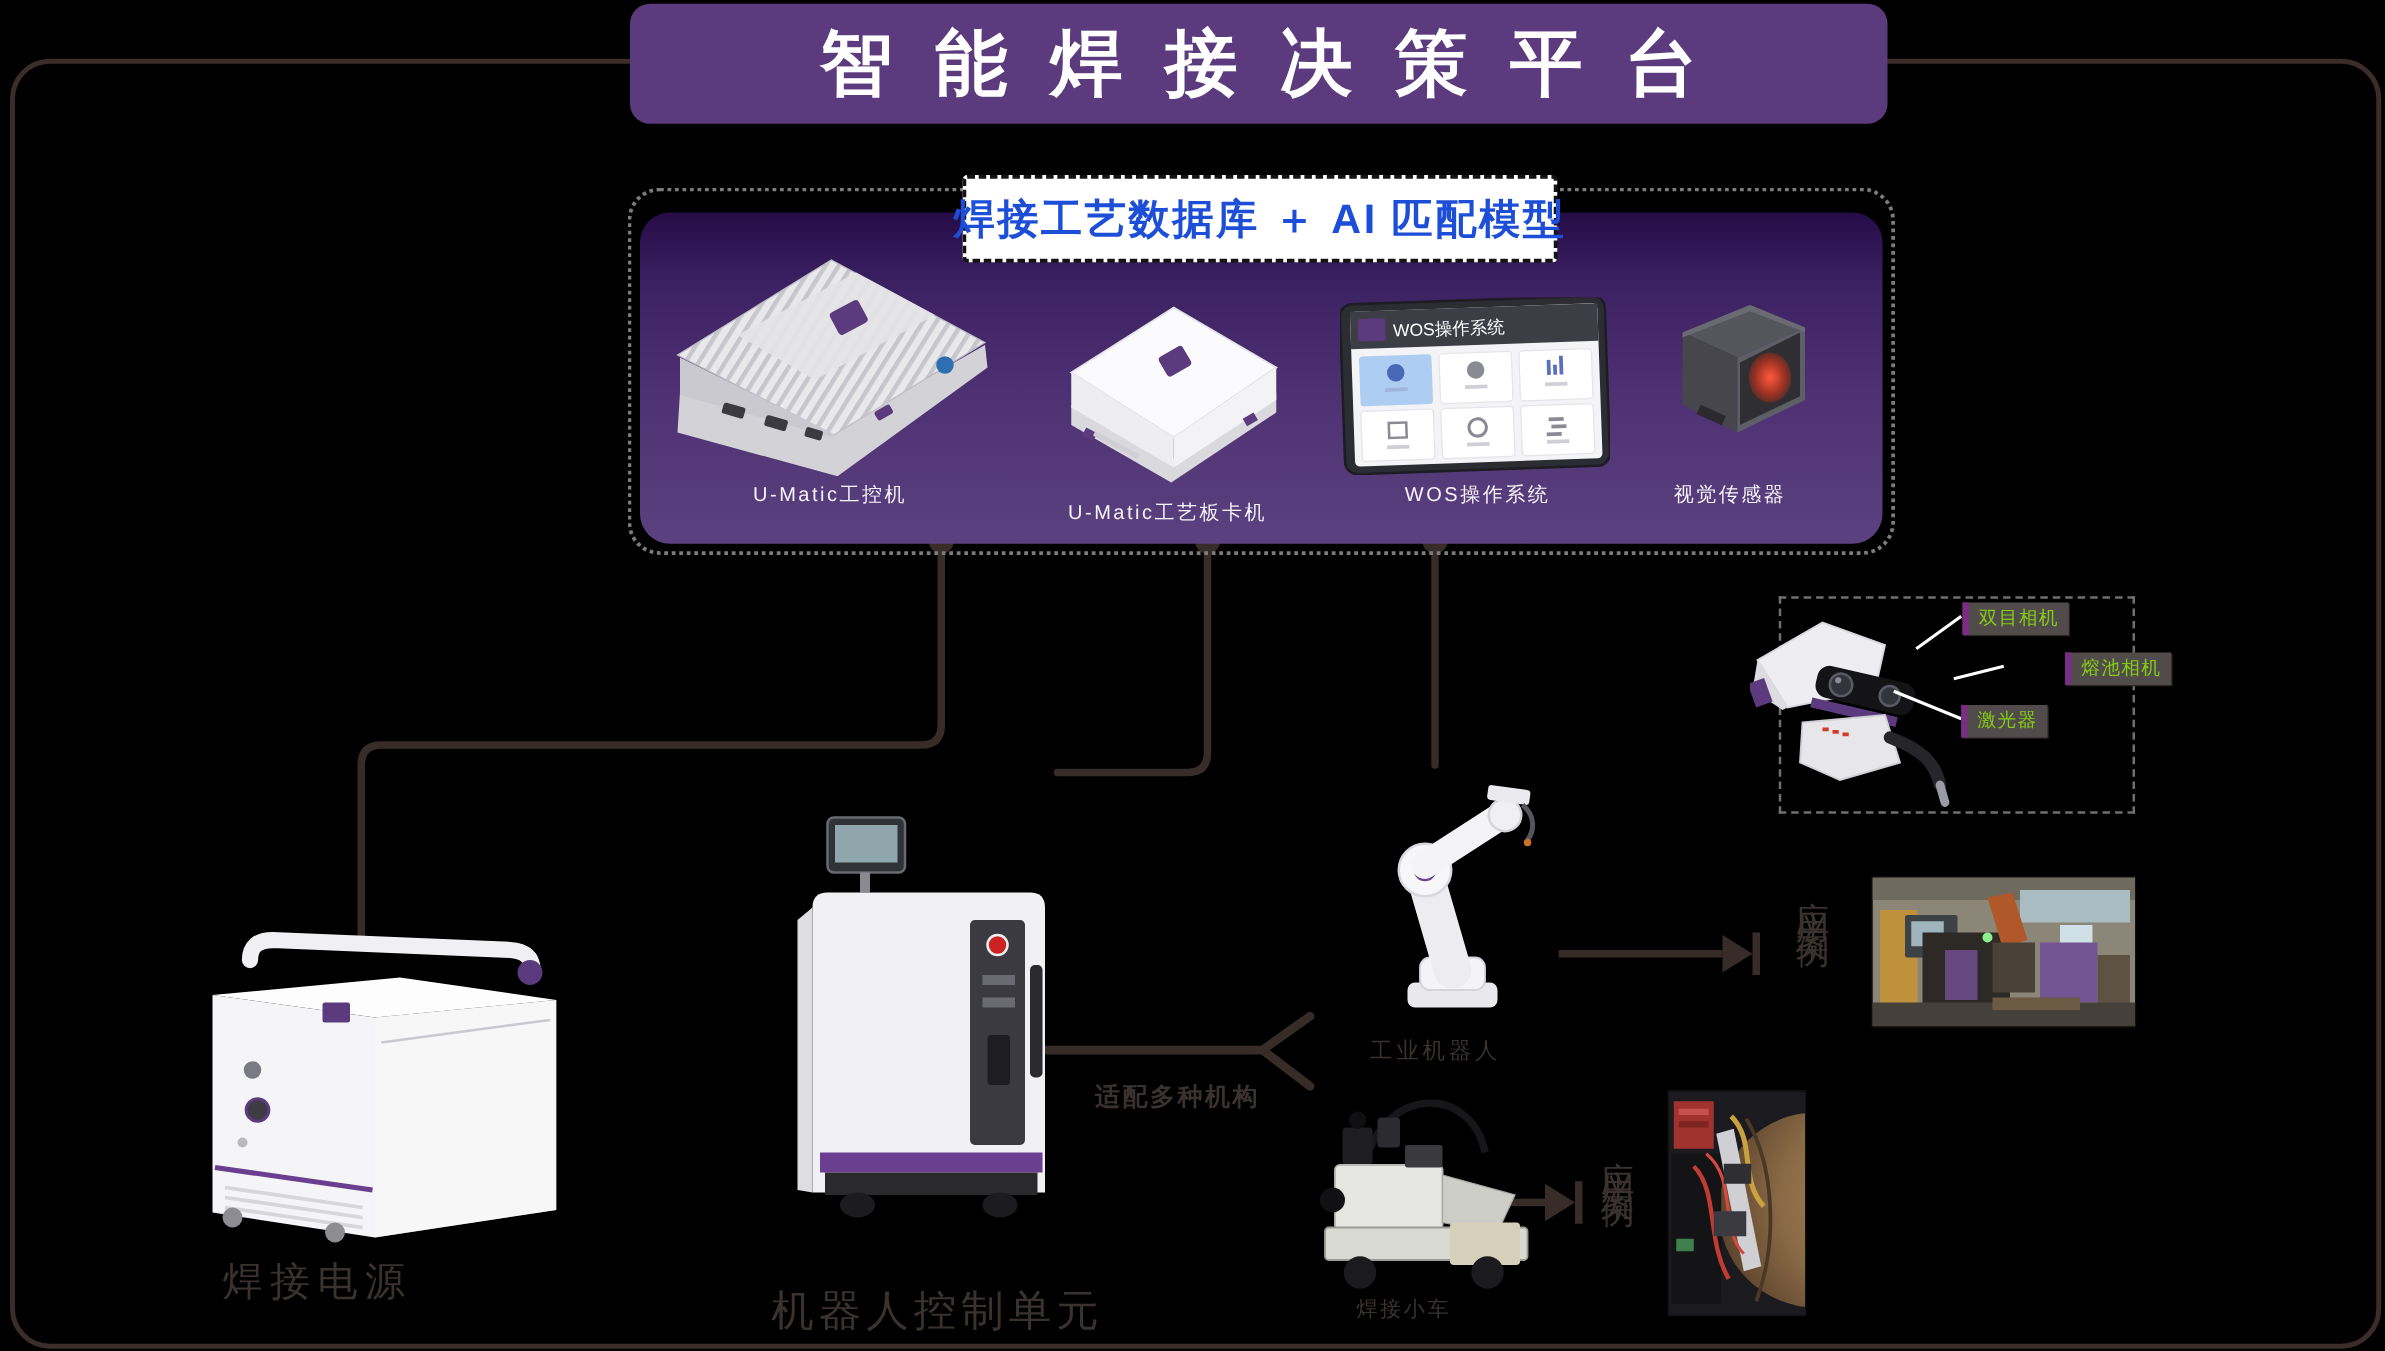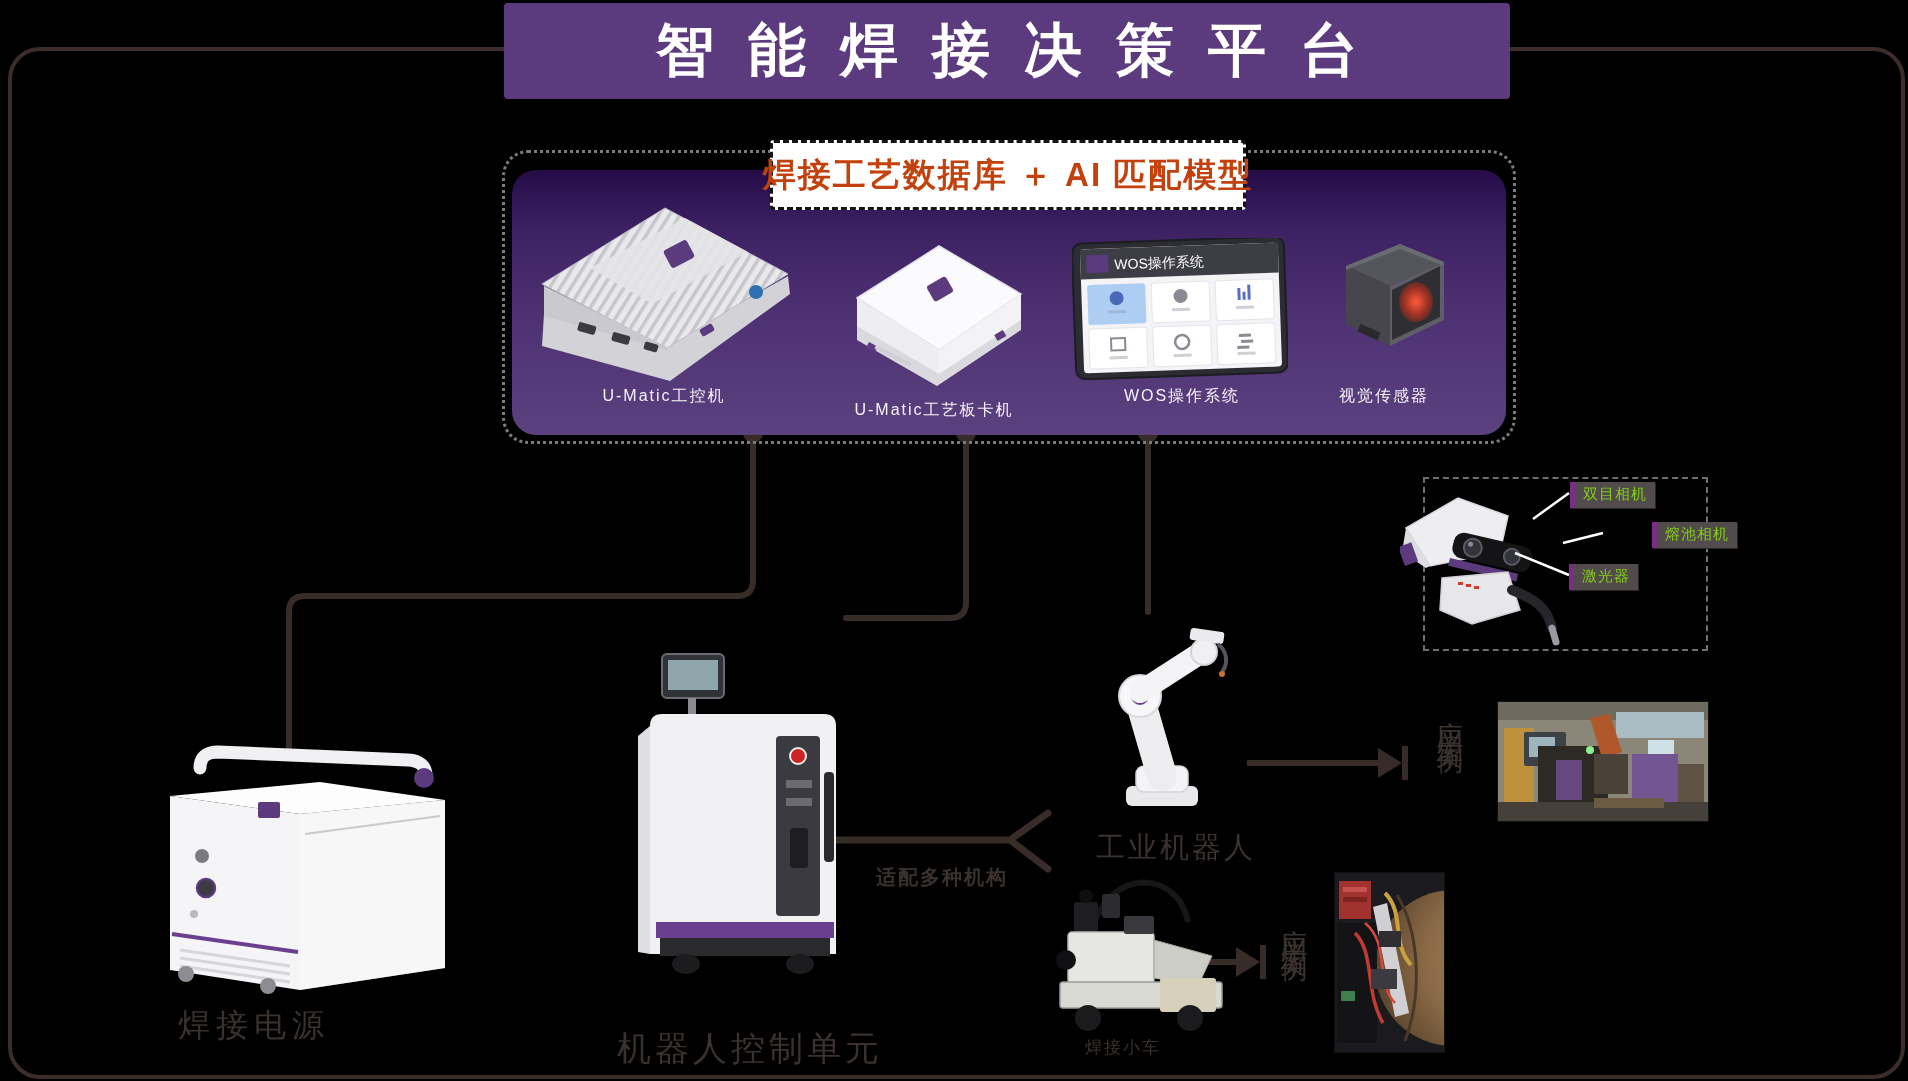--- a/index.html
+++ b/index.html
@@ -2,30 +2,30 @@
 <html><head>
 <meta charset="utf-8">
 <style>
   html,body{margin:0;padding:0;background:#000;}
   body{font-family:"Liberation Sans","DejaVu Sans",sans-serif;}
   #canvas{position:relative;width:1908px;height:1081px;background:#000;overflow:hidden;}
   .abs{position:absolute;}
   
   .outer-frame{left:8px;top:47px;width:1889px;height:1024px;border:4px solid #3c2d2a;border-radius:32px;}
   
-  .banner{left:504px;top:3px;width:1006px;height:96px;background:#5b3a7e;border-radius:4px;
+  .banner{left:504px;top:3px;width:1006px;height:96px;background:#5b3a7e;border-radius:16px;
           display:flex;align-items:center;justify-content:center;}
   .banner span{color:#fff;font-size:58px;font-weight:bold;letter-spacing:34px;text-indent:34px;white-space:nowrap;}
   
   .dotted-rect{left:502px;top:150px;width:1008px;height:288px;border:3px dotted #7c7c7c;border-radius:26px;}
   .panel{left:512px;top:170px;width:994px;height:265px;border-radius:24px;
          background:linear-gradient(180deg,#250c47 0%,#3c2163 22%,#4e3172 55%,#5b4180 100%);}
   .label-box{left:770px;top:140px;width:470px;height:64px;background:#fff;border:3px dashed #141414;border-radius:4px;
              display:flex;align-items:center;justify-content:center;}
-  .label-box span{color:#c2410c;font-weight:bold;font-size:33px;letter-spacing:2px;white-space:nowrap;}
+  .label-box span{color:#1d4ed8;font-weight:bold;font-size:33px;letter-spacing:2px;white-space:nowrap;}
   .device-label{color:#f5f2f8;font-size:16px;letter-spacing:2px;white-space:nowrap;text-align:center;}
   
   .dark-label{color:#3a322f;white-space:nowrap;}
   .v-label{writing-mode:vertical-rl;text-orientation:upright;color:#3a322f;font-size:27px;letter-spacing:9px;}
   
   .callout-frame{left:1423px;top:477px;width:281px;height:170px;border:2px dashed #6f6f6f;}
   .chip{background:#514b4b;border-left:5px solid #7b2d86;color:#84cc16;font-size:15px;
         padding:3px 8px 4px 8px;letter-spacing:1px;white-space:nowrap;box-shadow:1px 1px 0 #2a2626;}
   .photo{box-shadow:0 0 0 1px #111;}
 </style>
@@ -263,21 +263,21 @@
     <rect x="120" y="118" width="56" height="34" rx="3" fill="#d6cfba"></rect>
     <circle cx="48" cy="158" r="13" fill="#1b1b1e"></circle>
     <circle cx="150" cy="158" r="13" fill="#1b1b1e"></circle>
     <circle cx="26" cy="100" r="10" fill="#111114"></circle>
     <rect x="84" y="56" width="30" height="18" rx="2" fill="#3a3a3e"></rect>
   </svg>
 
   <div class="abs dark-label" style="left:178px;top:1004px;font-size:32px;letter-spacing:6px;">焊接电源</div>
   <div class="abs dark-label" style="left:617px;top:1026px;font-size:34px;letter-spacing:4px;">机器人控制单元</div>
   <div class="abs dark-label" style="left:876px;top:864px;font-size:20px;letter-spacing:2px;font-weight:bold;">适配多种机构</div>
-  <div class="abs dark-label" style="left:1096px;top:828px;font-size:29px;letter-spacing:3px;">工业机器人</div>
+  <div class="abs dark-label" style="left:1096px;top:828px;font-size:18px;letter-spacing:3px;">工业机器人</div>
   <div class="abs dark-label" style="left:1085px;top:1036px;font-size:17px;letter-spacing:2px;">焊接小车</div>
   <div class="abs v-label" style="left:1432px;top:700px;">应用案例</div>
   <div class="abs v-label" style="left:1276px;top:908px;">应用案例</div>
 
   <svg class="abs photo" style="left:1498px;top:702px;" width="210" height="119" viewBox="0 0 210 119">
     <rect width="210" height="119" fill="#8c8678"></rect>
     <rect x="0" y="0" width="210" height="18" fill="#6e6a5e"></rect>
     <rect x="118" y="10" width="88" height="26" fill="#a9bcc2"></rect>
     <rect x="150" y="38" width="26" height="22" fill="#cfe0e6"></rect>
     <rect x="6" y="26" width="30" height="78" fill="#c0913c"></rect>

